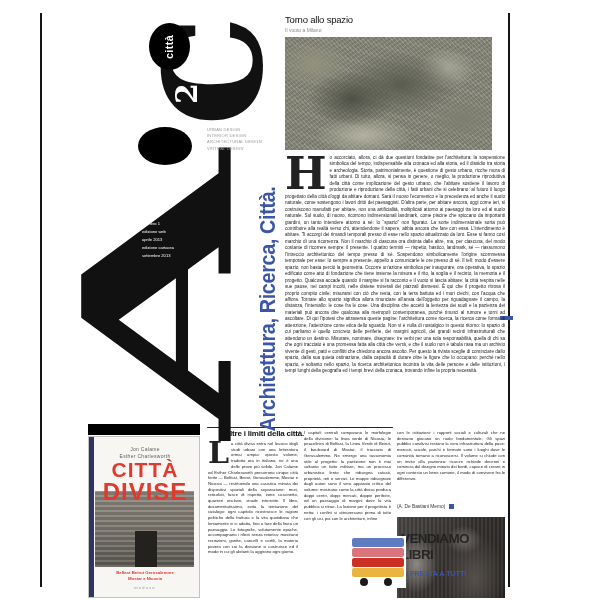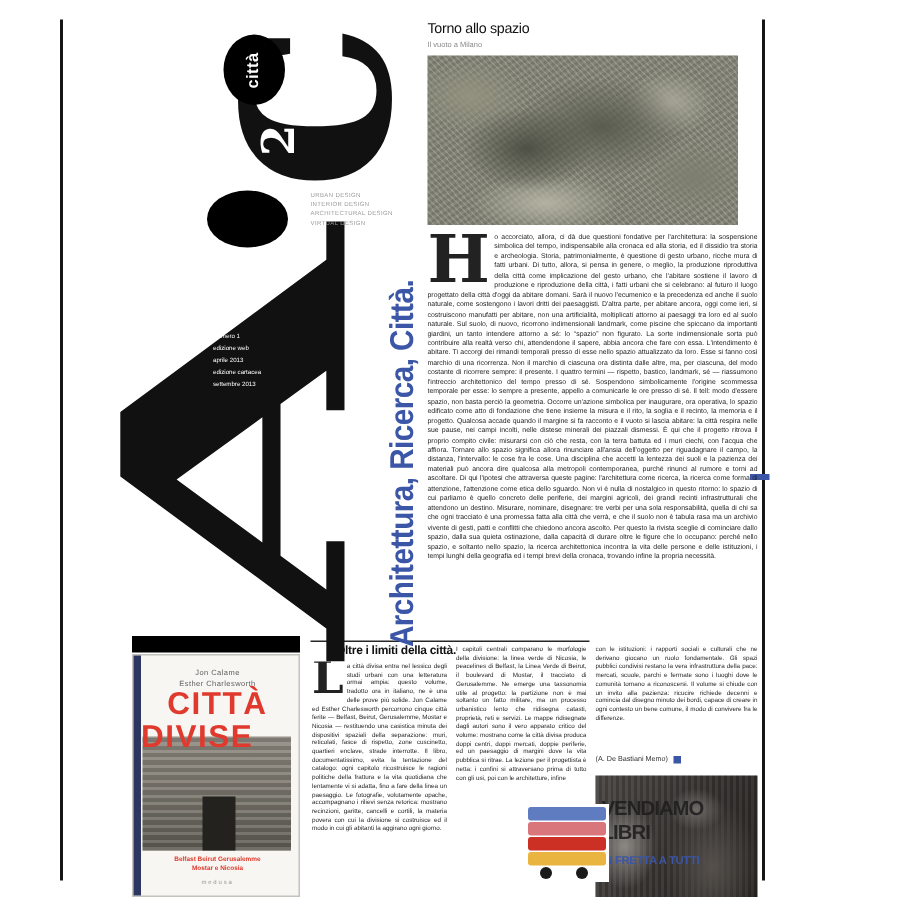--- a/index.html
+++ b/index.html
@@ -75,21 +75,21 @@
   .ad-l1{position:absolute;left:4px;top:14px;font-size:13.5px;font-weight:bold;letter-spacing:-.6px;color:rgba(30,30,30,.88);}
   .ad-l2{position:absolute;left:4px;top:30px;font-size:13.5px;font-weight:bold;letter-spacing:-.6px;color:rgba(30,30,30,.88);}
   .ad-l3{position:absolute;left:4px;top:52px;font-size:7.5px;font-weight:bold;letter-spacing:-.2px;}
 
   
   .book-bar{left:88px;top:424px;width:112px;height:11px;background:#000;}
   .cover{left:88px;top:436px;width:112px;height:162px;background:#f7f6f2;border:1px solid #c4c2bc;box-sizing:border-box;}
   .spine{position:absolute;left:0;top:0;width:5px;height:100%;background:#2c3660;}
   .authors{position:absolute;left:5px;top:9px;width:102px;text-align:center;font-size:5px;line-height:6.5px;color:#5f5f5f;letter-spacing:.3px;}
   .bk-t1{position:absolute;left:5px;top:22px;width:102px;text-align:center;font-size:21px;font-weight:bold;letter-spacing:1px;line-height:22px;z-index:2;}
-  .bk-t2{position:absolute;left:5px;top:44px;width:102px;text-align:left;font-size:21px;font-weight:bold;letter-spacing:1px;line-height:22px;z-index:2;}
+  .bk-t2{position:absolute;left:5px;top:44px;width:102px;text-align:center;font-size:24px;font-weight:bold;letter-spacing:1px;line-height:22px;z-index:2;}
   .bk-photo{position:absolute;left:6px;top:54px;width:99px;height:76px;
     background:
       repeating-linear-gradient(0deg, rgba(255,255,255,.10) 0 2px, rgba(0,0,0,.12) 2px 5px),
       linear-gradient(180deg,#8f8a80 0%, #7a766d 55%, #5f5c55 100%);}
   .bk-door{position:absolute;left:40px;top:40px;width:22px;height:36px;background:#23221f;}
   .bk-cap{position:absolute;left:5px;top:133px;width:102px;text-align:center;font-size:4.3px;font-weight:bold;line-height:5.6px;}
   .bk-pub{position:absolute;left:5px;top:148px;width:102px;text-align:center;font-size:4px;color:#999;letter-spacing:1.2px;}
 </style>
 </head>
 <body>

